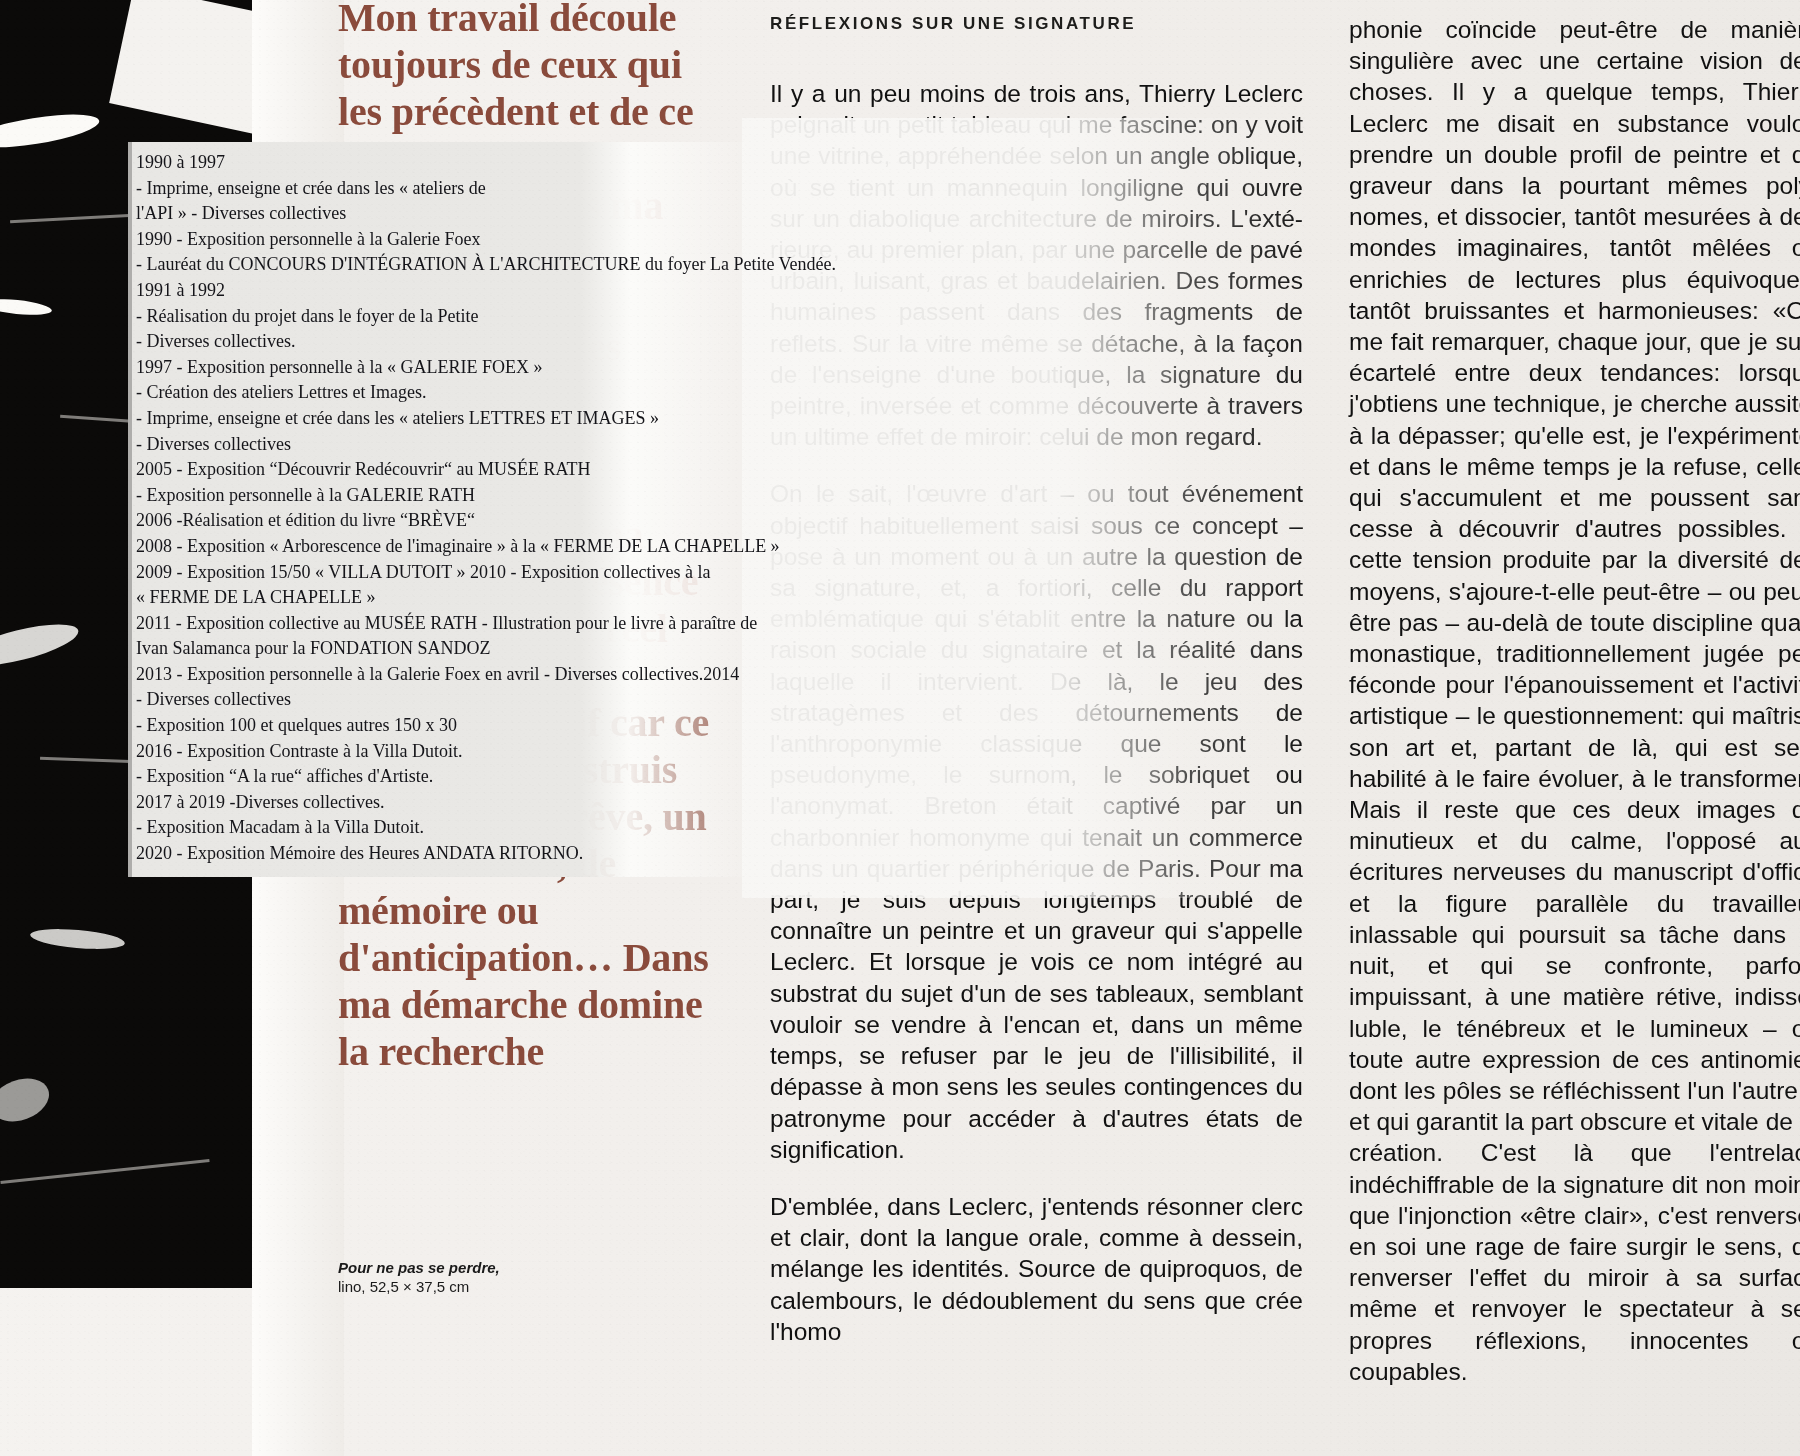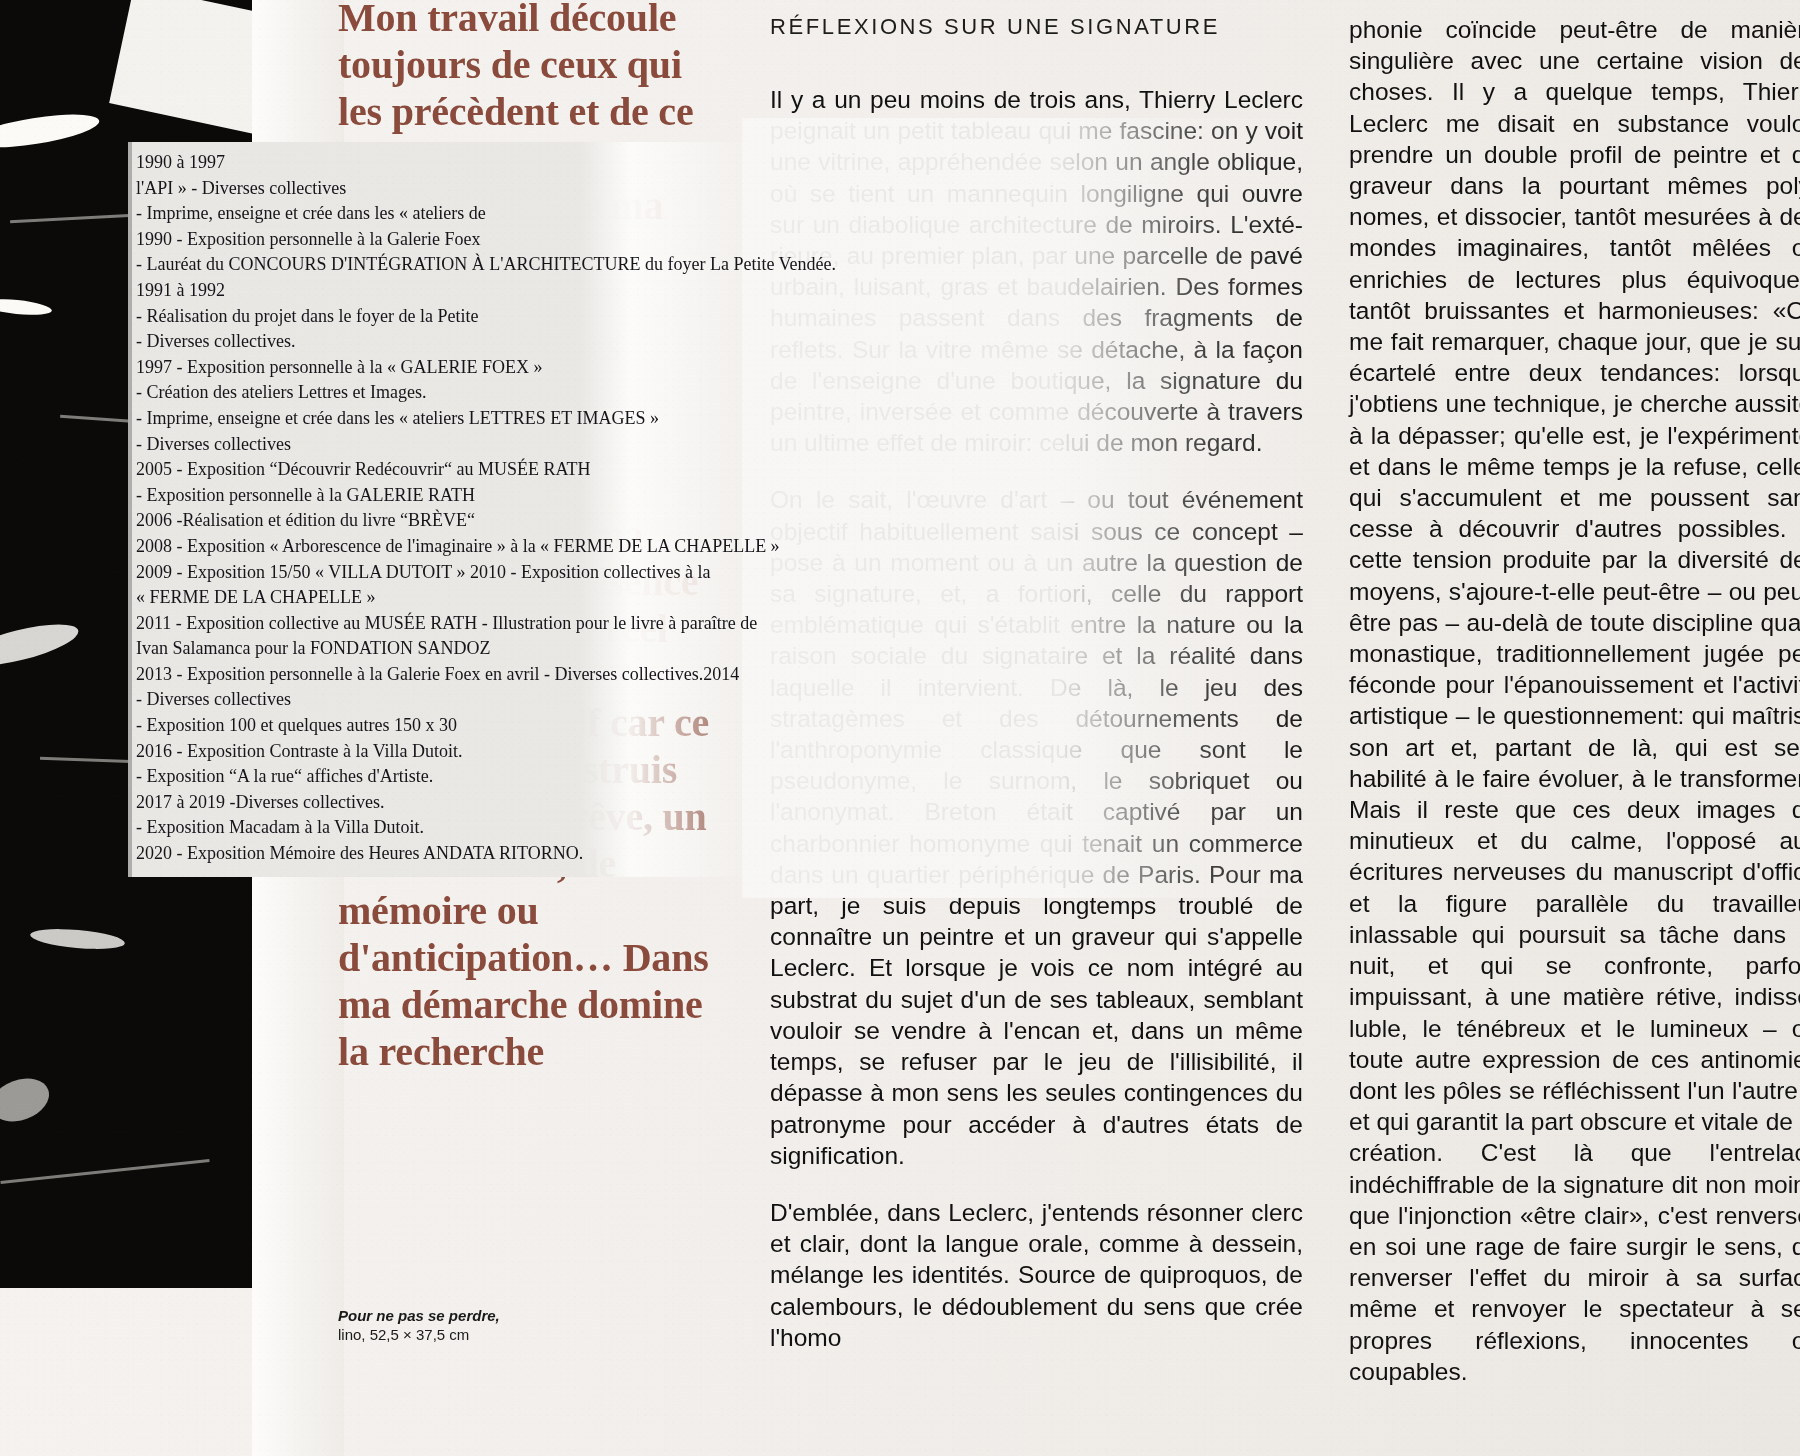--- a/index.html
+++ b/index.html
@@ -58,32 +58,32 @@
     font-family:"Liberation Serif", serif;
     font-weight:700;
     font-size:40px;line-height:47px;
     color:#8a4b3c;
     letter-spacing:-.2px;
   }
   #quote .faded{color:#e6d6d1;}
   #caption{
     position:absolute;left:338px;top:1258px;width:370px;
     font-family:"Liberation Sans", sans-serif;
-    font-size:15px;line-height:19px;color:#1a1a1a;margin-top:48px;
+    font-size:15px;line-height:19px;color:#1a1a1a;
   }
   #caption .ttl{font-style:italic;font-weight:700;}
   #caption .dim{}
 
   
   #col2{
     position:absolute;left:770px;top:14px;width:533px;
   }
   #col2 h1{
     margin:0 0 44px 0;
-    font-size:22px;font-weight:400;letter-spacing:2.6px;
+    font-size:17px;font-weight:700;letter-spacing:2.6px;
     color:#1d1d1b;
   }
   #col2 p{
     margin:0 0 26px 0;
     font-size:24.5px;line-height:31.2px;
     text-align:justify;
     color:#111;
     hyphens:manual;
   }
 
@@ -174,22 +174,22 @@
 
   <div id="col3">
     <p>phonie coïncide peut-être de manière singulière avec une certaine vision des choses. Il y a quelque temps, Thierry Leclerc me disait en substance vouloir prendre un double profil de peintre et de graveur dans la pourtant mêmes poly­nomes, et dissocier, tantôt mesurées à des mondes imaginaires, tantôt mê­lées ou enrichies de lectures plus équi­voques, tantôt bruissantes et harmo­nieuses: «On me fait remarquer, chaque jour, que je suis écartelé entre deux tendances: lorsque j'obtiens une tech­nique, je cherche aussitôt à la dépasser; qu'elle est, je l'expérimente, et dans le même temps je la refuse, celles qui s'accu­mulent et me poussent sans cesse à dé­couvrir d'autres possibles. À cette ten­sion produite par la diversité des moyens, s'ajoure-t-elle peut-être – ou peut-être pas – au-delà de toute discipline quasi monastique, traditionnellement jugée peu féconde pour l'épanouissement et l'acti­vité artistique – le questionnement: qui maîtrise son art et, partant de là, qui est seul habilité à le faire évoluer, à le transformer? Mais il reste que ces deux images du minutieux et du calme, l'op­posé aux écritures nerveuses du manu­script d'office et la figure parallèle du travailleur inlassable qui poursuit sa tâche dans la nuit, et qui se confronte, parfois impuissant, à une matière rétive, indisso­luble, le ténébreux et le lumineux – ou toute autre expression de ces antinomies dont les pôles se réfléchissent l'un l'autre – et qui garantit la part obscure et vitale de la création. C'est là que l'entrelacs indéchiffrable de la signature dit non moins que l'injonction «être clair», c'est renverser en soi une rage de faire surgir le sens, de renverser l'effet du miroir à sa surface même et renvoyer le spectateur à ses propres réflexions, innocentes ou coupables.</p>
   </div>
 
   <div id="wash"></div>
 
   <div id="cvbox">
     <div class="cvlines" id="cvlines">
         <div>1990 à 1997</div>
+        <div>- Imprime, enseigne et crée dans les « ateliers de</div>
         <div>l'API » - Diverses collectives</div>
-        <div>- Imprime, enseigne et crée dans les « ateliers de</div>
         <div>1990 - Exposition personnelle à la Galerie Foex</div>
         <div>- Lauréat du CONCOURS D'INTÉGRATION À L'ARCHITECTURE du foyer La Petite Vendée.</div>
         <div>1991 à 1992</div>
         <div>- Réalisation du projet dans le foyer de la Petite</div>
         <div>- Diverses collectives.</div>
         <div>1997 - Exposition personnelle à la « GALERIE FOEX »</div>
         <div>- Création des ateliers Lettres et Images.</div>
         <div>- Imprime, enseigne et crée dans les « ateliers LETTRES ET IMAGES »</div>
         <div>- Diverses collectives</div>
         <div>2005 - Exposition “Découvrir Redécouvrir“ au MUSÉE RATH</div>

